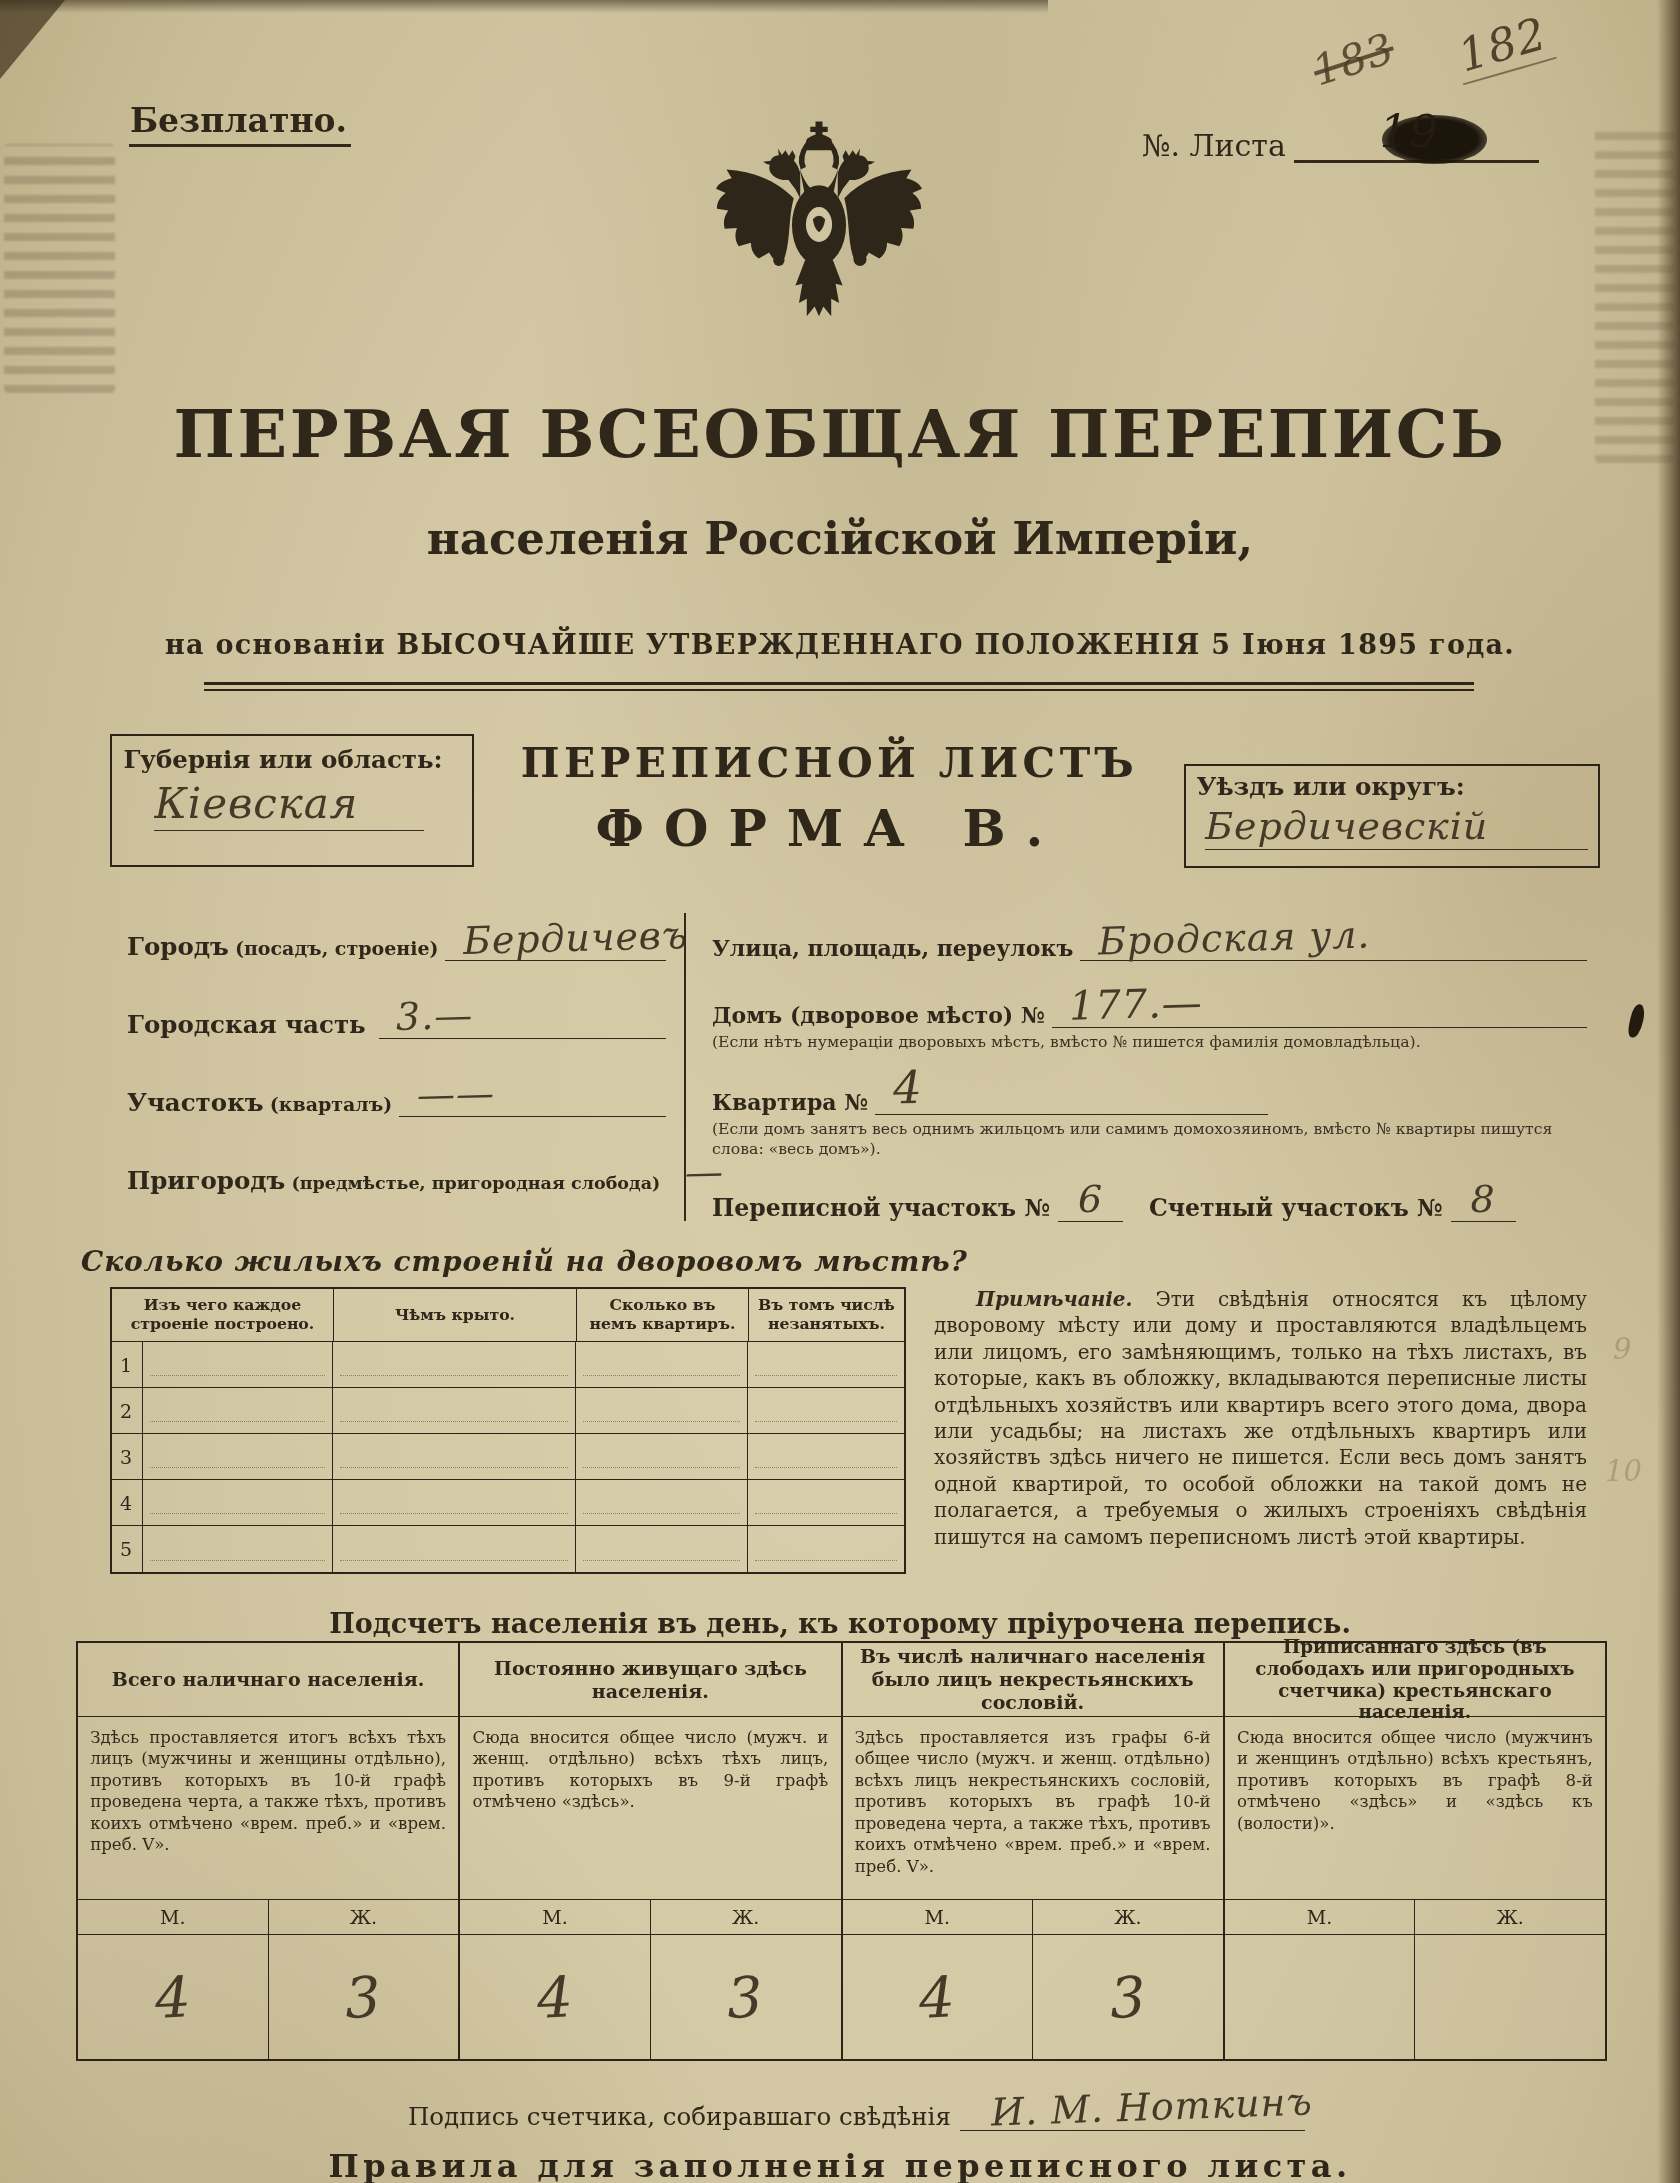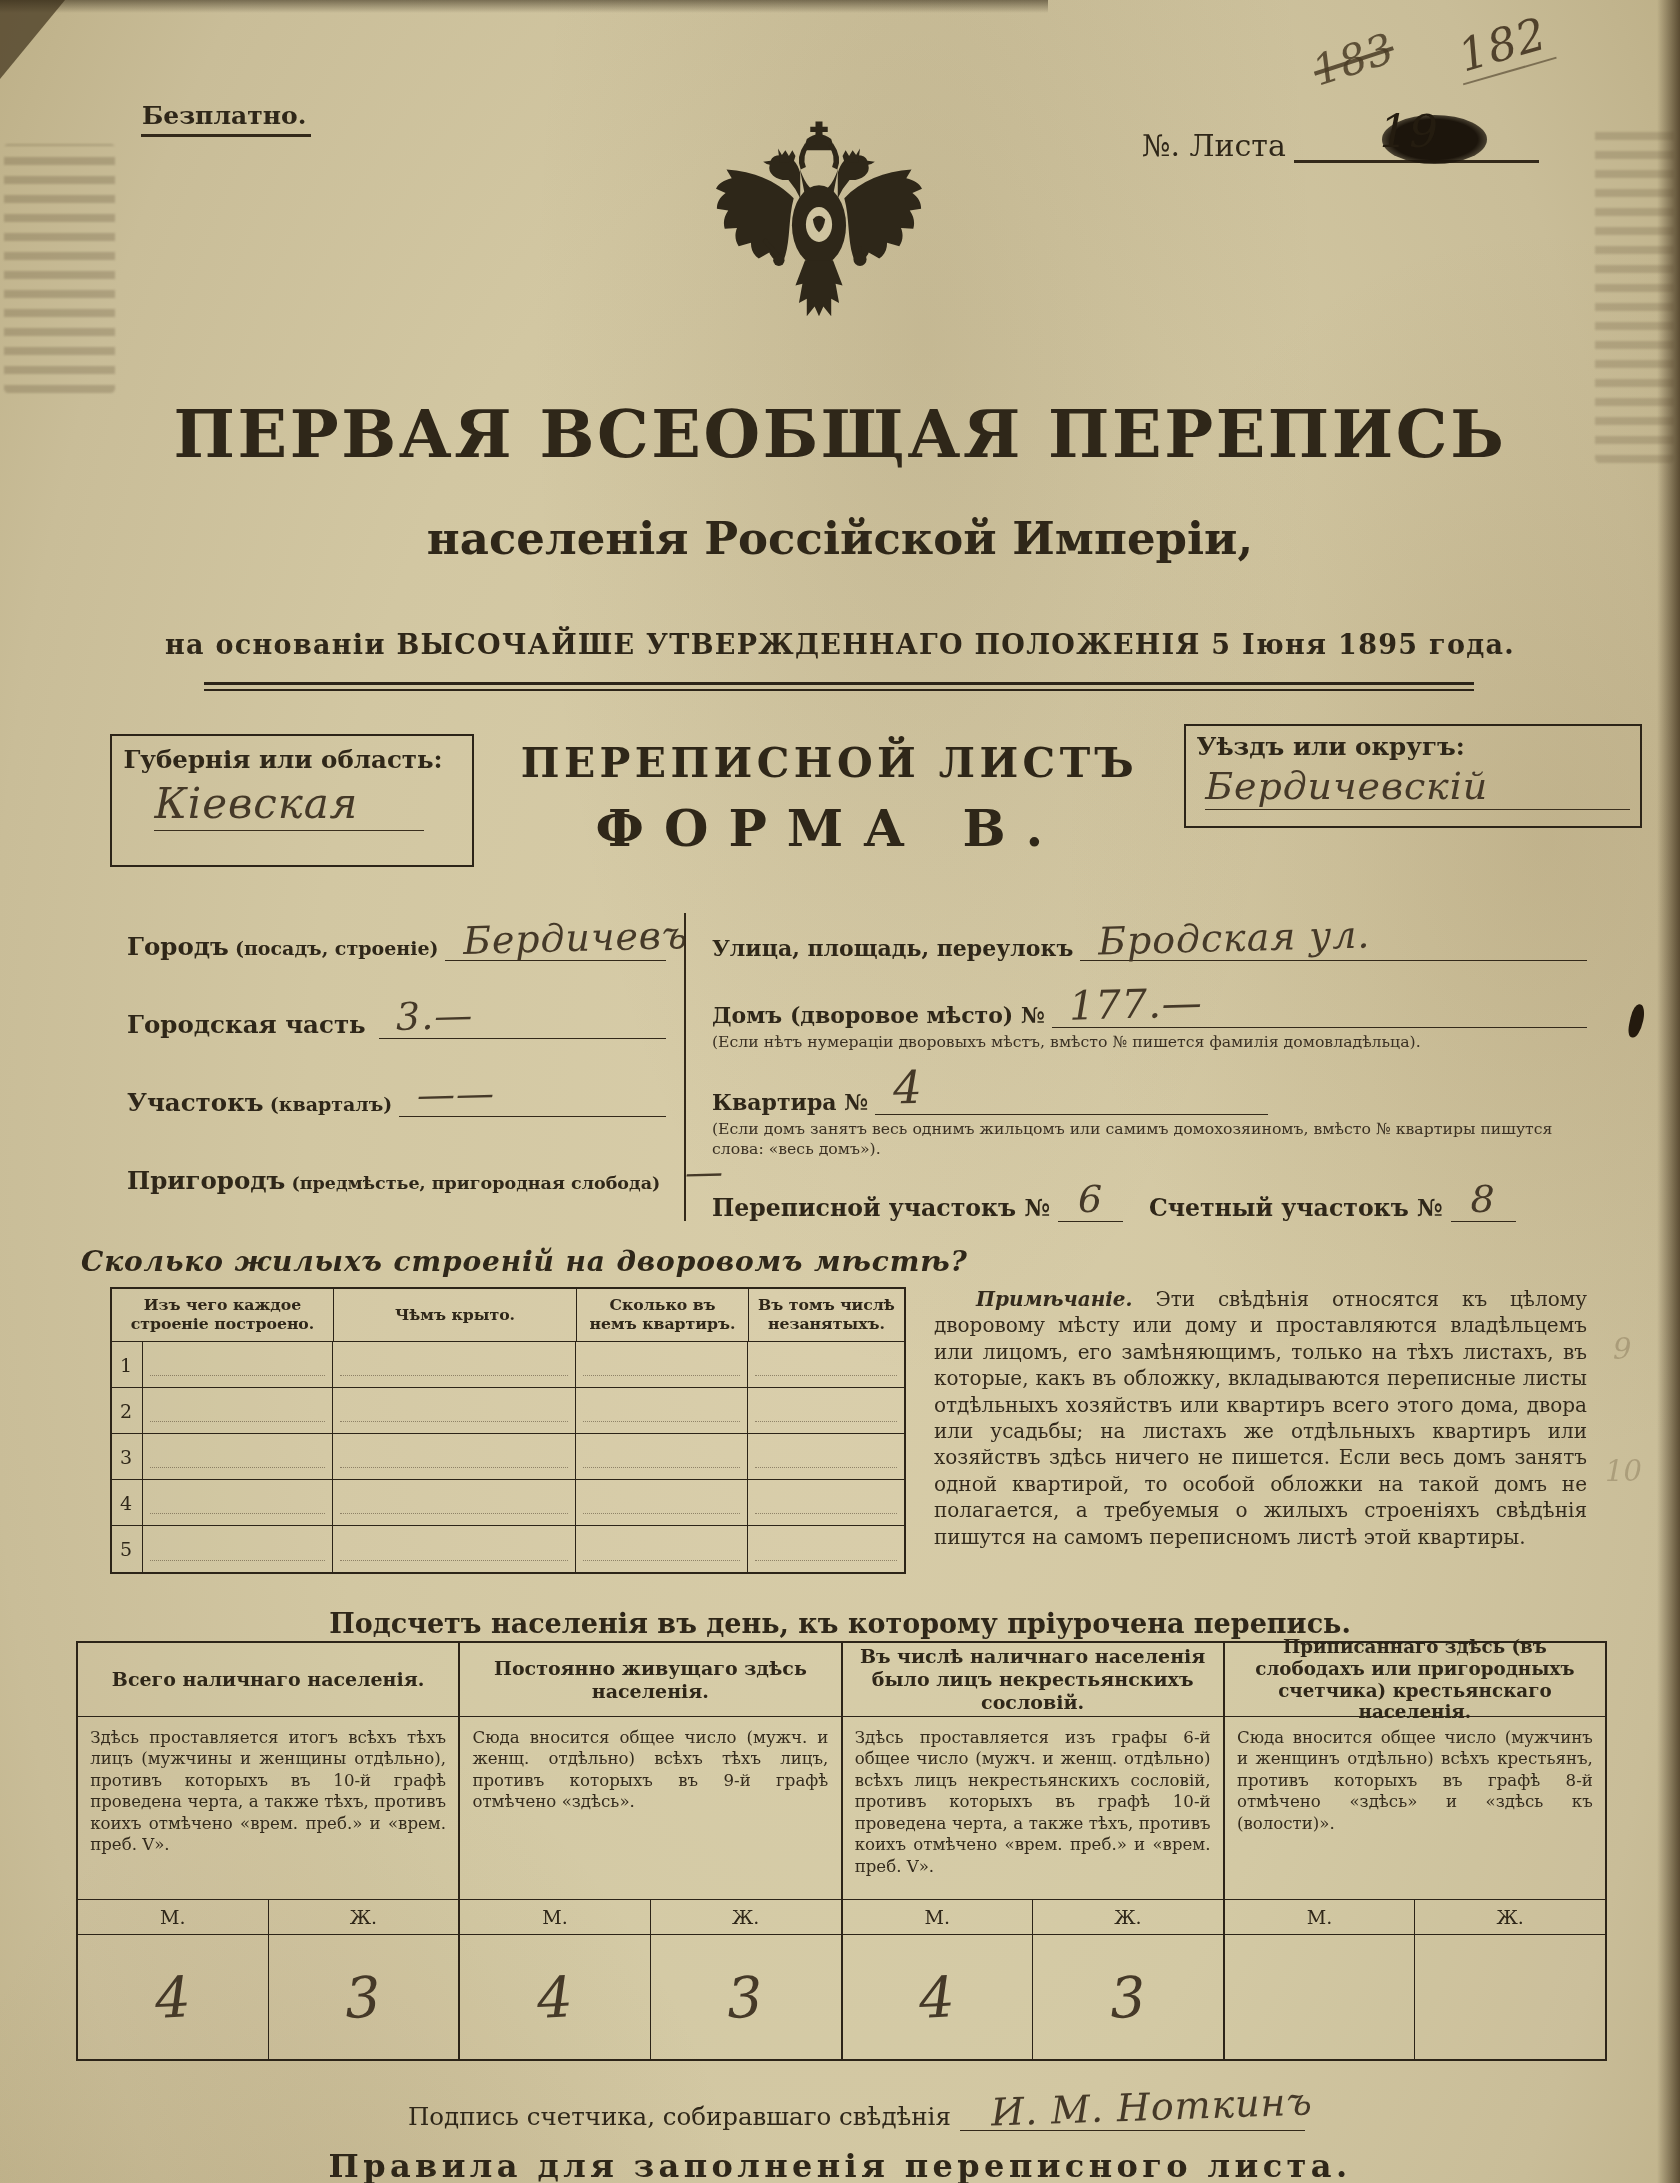--- a/index.html
+++ b/index.html
@@ -25,21 +25,21 @@
   .edge-top{left:0;top:0;width:1048px;height:13px;background:linear-gradient(180deg,rgba(50,40,22,.55),transparent)}
   .edge-right{right:0;top:0;width:23px;height:100%;background:linear-gradient(90deg,rgba(84,67,42,0),rgba(72,57,34,.85))}
   .bleed{filter:blur(0.9px);border-radius:4.4px;
     background:repeating-linear-gradient(0deg,rgba(92,77,52,.26) 0 7.9px,transparent 7.9px 19px)}
   .bleed-l{left:4.4px;top:144px;width:111px;height:249px}
   .bleed-r{left:1595px;top:127px;width:79px;height:336px;opacity:.85}
   .ghost-num{color:#6b5a3c;opacity:.32;font-size:29px;font-style:italic}
   .ink-blot{left:1630px;top:1004px;width:13px;height:34px;background:#241a0e;border-radius:50% 50% 60% 40%;transform:rotate(12deg)}
 
   
-  .free-label{left:141px;top:101px;font-size:25px;font-weight:bold;border-bottom:3.1px solid #33291a;padding:0 4.4px 4.4px 0.9px}
+  .free-label{left:129px;top:101px;font-size:33px;font-weight:bold;border-bottom:3.1px solid #33291a;padding:0 4.4px 4.4px 0.9px}
   .sheet-no{left:1142px;top:109px;white-space:nowrap}
   .sheet-lbl{font-size:30px;font-weight:normal;vertical-align:bottom}
   .sheet-line{display:inline-block;width:245px;height:54px;border-bottom:3.1px solid #33291a;position:relative;vertical-align:bottom;margin-left:7.9px}
   .blot{position:absolute;right:52px;bottom:-3.5px;width:105px;height:49px;border-radius:50%;
     background:radial-gradient(ellipse at center,#1c150c 58%,rgba(28,21,12,.55) 80%,transparent 100%)}
   .sheet-val{position:absolute;right:100px;bottom:1.7px;font-size:45px;color:#241c10}
   .corner-a{left:1312px;top:35px;font-size:42px;transform:rotate(-18deg);text-decoration:line-through;color:rgba(74,60,38,.85);font-style:italic}
   .corner-b{left:1454px;top:18.3px;font-size:45px;transform:rotate(-16deg);border-bottom:2.6px solid rgba(74,60,38,.6);color:rgba(66,52,32,.9);font-style:italic;padding:0 4.4px}
 
   .eagle{left:675px;top:114px;width:288px;height:221px}
@@ -50,21 +50,21 @@
   .t3{left:0;top:629px;width:100%;text-align:center;font-size:27px;font-weight:bold;letter-spacing:1.3px}
   .double-rule{left:204px;top:682px;width:1270px;height:9.2px;border-top:3.9px solid #2c2418;border-bottom:2.2px solid #2c2418}
 
   
   .province-box{left:110px;top:734px;width:364px;height:133px;border:2.2px solid #2c2418;padding:8.7px 11.4px}
   .province-box .lbl{font-size:24.5px;font-weight:bold}
   .province-box .hand{display:block;font-size:42px;margin:5.2px 0 0 31px;border-bottom:1.7px solid #3a2f1e;width:80%;padding-bottom:1.7px;transform:rotate(-1deeg)}
   .form-title{left:476px;top:739px;width:707px;text-align:center}
   .ft1{font-size:41px;font-weight:bold;letter-spacing:4.4px}
   .ft2{font-size:51px;font-weight:bold;letter-spacing:20px;margin-top:11.4px}
-  .district-box{left:1184px;top:724px;width:458px;height:104px;border:2.2px solid #2c2418;padding:6.1px 10.5px;position:absolute}
+  .district-box{left:1184px;top:764px;width:416px;height:104px;border:2.2px solid #2c2418;padding:6.1px 10.5px;position:absolute}
   .district-box .lbl{font-size:24.5px;font-weight:bold}
   .district-box .hand{display:block;font-size:38px;margin:2.6px 0 0 8.7px;border-bottom:1.7px solid #3a2f1e;padding-bottom:0.9px}
 
   
   .addr-left{left:127px;top:912px;width:539px}
   .a-row{display:flex;align-items:flex-end;height:49px;margin-bottom:29px}
   .a-row .lbl{font-size:24.5px;font-weight:bold;white-space:nowrap}
   .paren{font-size:19px;font-weight:bold;margin-left:6.1px}
   .fill{flex:1;border-bottom:1.7px solid #33291a;position:relative;height:100%;margin-left:7px}
   .fill .hand{position:absolute;left:17.5px;bottom:0;font-size:38px;white-space:nowrap;transform:rotate(-1.5deg)}

